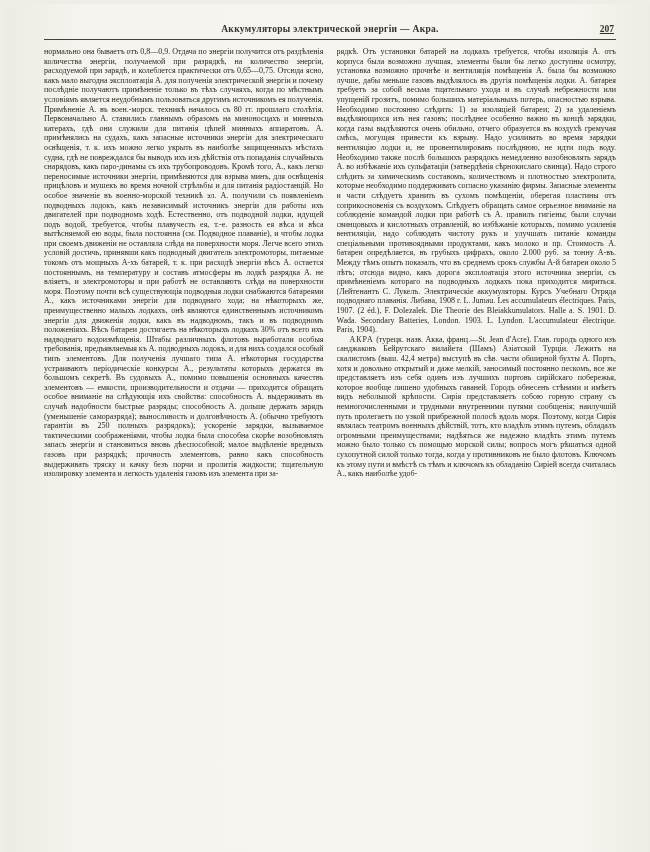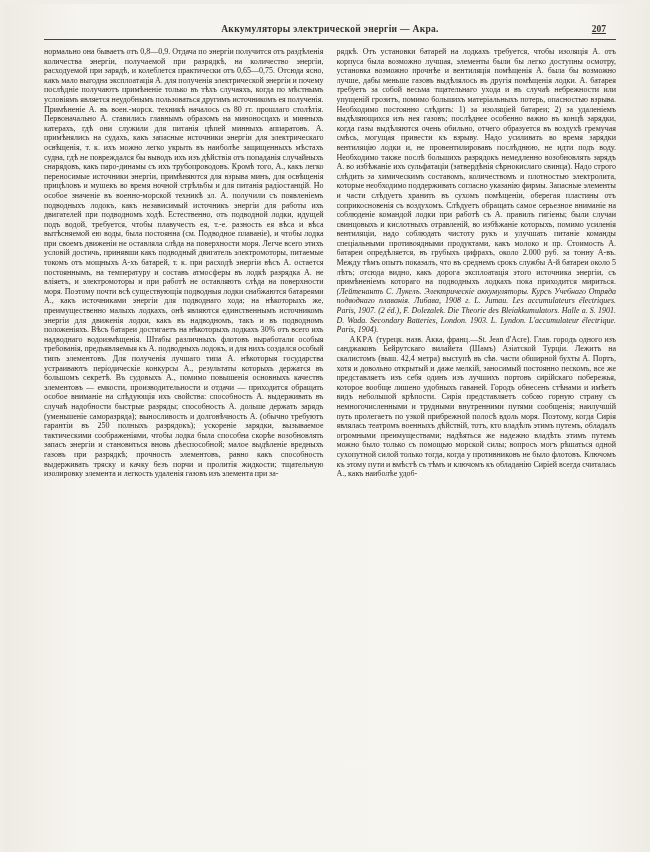--- a/index.html
+++ b/index.html
@@ -29,21 +29,21 @@
     position: absolute;
     left: 0;
     right: 0;
     text-align: center;
     font-weight: bold;
     letter-spacing: 0.3px;
     color: #35302a;
   }
   .page-number {
     position: absolute;
-    right: 10px;
+    right: 2px;
     top: 0;
     font-weight: bold;
     color: #35302a;
     text-decoration: underline;
   }
   .rule {
     border-bottom: 1px solid #45403a;
     margin-top: 3px;
   }
   .columns {
@@ -59,21 +59,20 @@
     overflow: hidden;
   }
   .col p {
     margin: 0;
     font-size: 8px;
     line-height: 9.6px;
     text-align: justify;
     word-spacing: -0.2px;
   }
   .bib {
-    font-style: italic;
   }
   .article-p {
     text-indent: 13px;
   }
   .headword {
     font-weight: normal;
     letter-spacing: 1px;
   }
 </style>
 </head>

